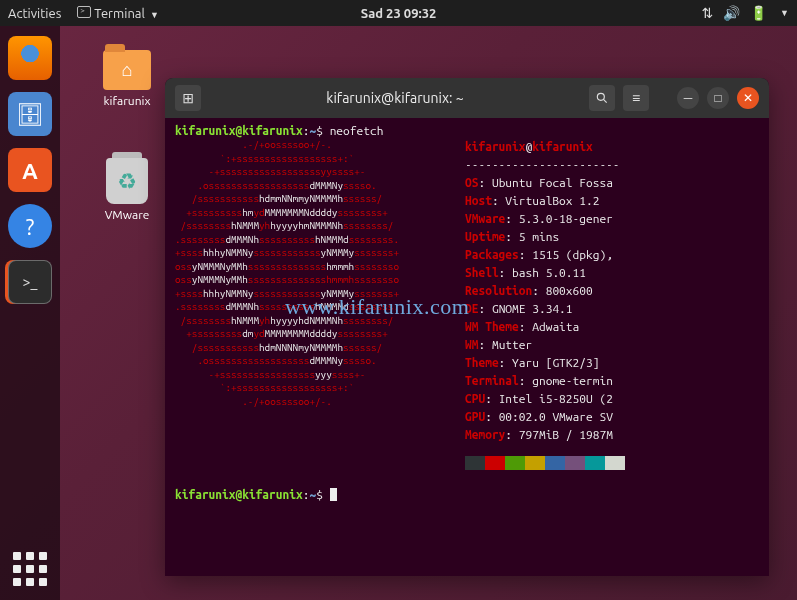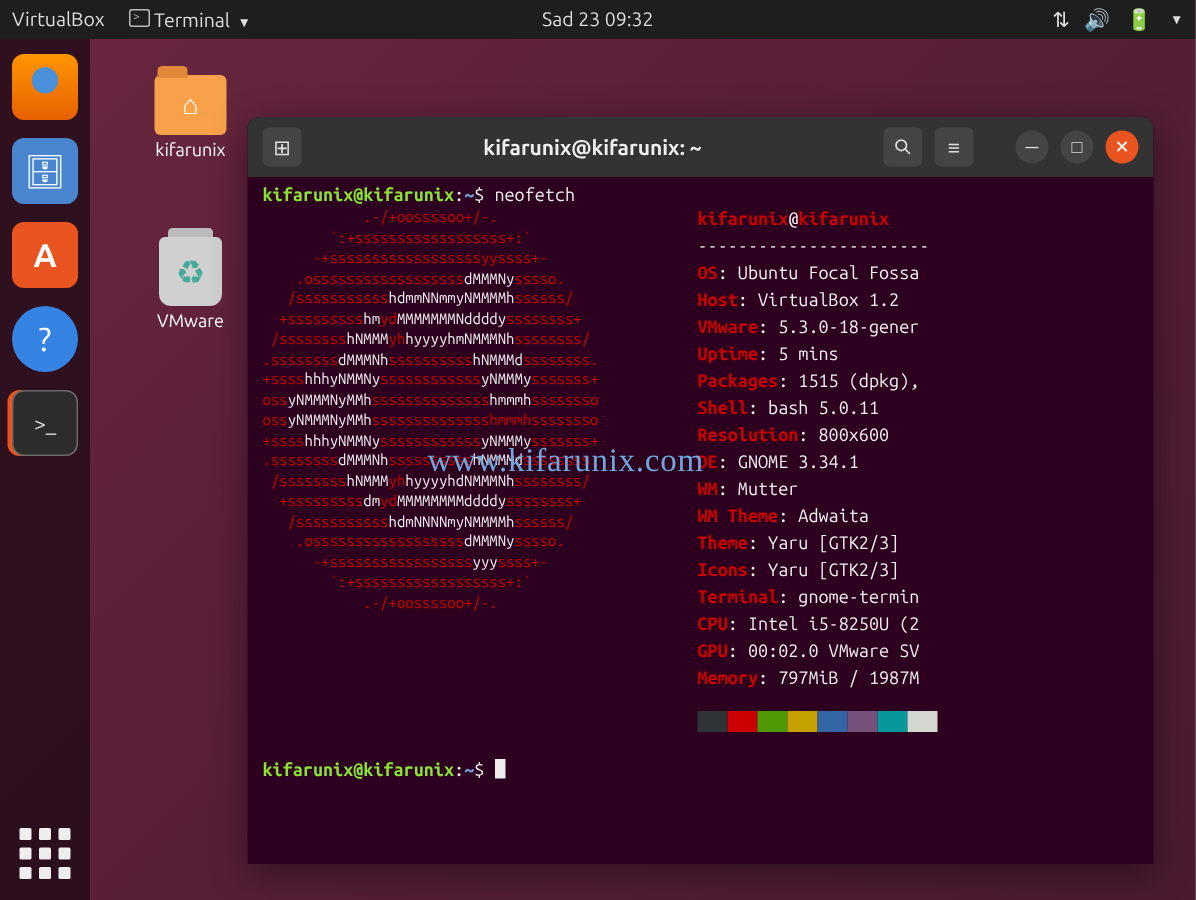--- a/index.html
+++ b/index.html
@@ -16,21 +16,21 @@
     height: 26px;
     background: #1e1e1e;
     display: flex;
     align-items: center;
     font-size: 13px;
     color: #ddd;
     padding: 0 8px;
     position: relative;
   }
   .topbar-left { display: flex; gap: 16px; align-items: center; }
-  .topbar-center { position: absolute; left: 50%; transform: translateX(-50%); }
+  .topbar-center { position: absolute; left: 50%; transform: translateX(-50%); font-weight: bold; }
   .topbar-right { margin-left: auto; display: flex; gap: 10px; align-items: center; }
   .dropdown-arrow { font-size: 9px; margin-left: 2px; }
   .termic { display: inline-block; width: 14px; height: 12px; border: 1px solid #bbb; border-radius: 2px; position: relative; }
   .termic::after { content: '>'; position: absolute; font-size: 8px; top: -1px; left: 2px; color: #bbb; }
 
   
   .dock {
     position: absolute;
     left: 0; top: 26px; bottom: 0;
     width: 60px;
@@ -111,21 +111,21 @@
     overflow: hidden;
   }
   .tbar {
     height: 40px;
     background: #333333;
     display: flex;
     align-items: center;
     padding: 0 10px;
     gap: 8px;
   }
-  .tbar-title { flex: 1; text-align: center; font-size: 14px; color: #eee; font-weight: 700; }
+  .tbar-title { flex: 1; text-align: center; font-size: 14px; color: #eee; font-weight: 400; }
   .tbar-btn {
     width: 26px; height: 26px;
     border-radius: 4px;
     background: #444;
     display: flex; align-items: center; justify-content: center;
     color: #ddd; font-size: 14px;
     cursor: pointer;
   }
   .tbar-btn.round { border-radius: 50%; width: 22px; height: 22px; font-size: 12px; }
   .tbar-btn.close { background: #e95420; color: #fff; }
@@ -164,21 +164,21 @@
     pointer-events: none;
     letter-spacing: 0.5px;
   }
   .statusicon { font-size: 14px; }
 </style>
 </head>
 <body>
 
 <div class="topbar">
   <div class="topbar-left">
-    <span>VirtualBox</span>
+    <span>Activities</span>
     <span>
       <span class="termic"></span>
       <span>Terminal</span>
       <span class="dropdown-arrow">▼</span>
     </span>
   </div>
   <div class="topbar-center">Sad 23  09:32</div>
   <div class="topbar-right">
     <span class="statusicon">⇅</span>
     <span class="statusicon">🔊</span>
@@ -247,24 +247,23 @@
         <div class="v">-----------------------</div>
         <div id="info-lines">
             <div><span class="k">OS</span><span class="v">: </span><span class="v">Ubuntu Focal Fossa</span></div>
             <div><span class="k">Host</span><span class="v">: </span><span class="v">VirtualBox 1.2</span></div>
             <div><span class="k">VMware</span><span class="v">: </span><span class="v">5.3.0-18-gener</span></div>
             <div><span class="k">Uptime</span><span class="v">: </span><span class="v">5 mins</span></div>
             <div><span class="k">Packages</span><span class="v">: </span><span class="v">1515 (dpkg),</span></div>
             <div><span class="k">Shell</span><span class="v">: </span><span class="v">bash 5.0.11</span></div>
             <div><span class="k">Resolution</span><span class="v">: </span><span class="v">800x600</span></div>
             <div><span class="k">DE</span><span class="v">: </span><span class="v">GNOME 3.34.1</span></div>
+            <div><span class="k">WM Theme</span><span class="v">: </span><span class="v">Adwaita</span></div>
             <div><span class="k">WM</span><span class="v">: </span><span class="v">Mutter</span></div>
-            <div><span class="k">WM Theme</span><span class="v">: </span><span class="v">Adwaita</span></div>
             <div><span class="k">Theme</span><span class="v">: </span><span class="v">Yaru [GTK2/3]</span></div>
-            <div><span class="k">Icons</span><span class="v">: </span><span class="v">Yaru [GTK2/3]</span></div>
             <div><span class="k">Terminal</span><span class="v">: </span><span class="v">gnome-termin</span></div>
             <div><span class="k">CPU</span><span class="v">: </span><span class="v">Intel i5-8250U (2</span></div>
             <div><span class="k">GPU</span><span class="v">: </span><span class="v">00:02.0 VMware SV</span></div>
             <div><span class="k">Memory</span><span class="v">: </span><span class="v">797MiB / 1987M</span></div>
           </div>
         <div class="swatches">
           <span class="sw0"></span>
             <span class="sw1"></span>
             <span class="sw2"></span>
             <span class="sw3"></span>

